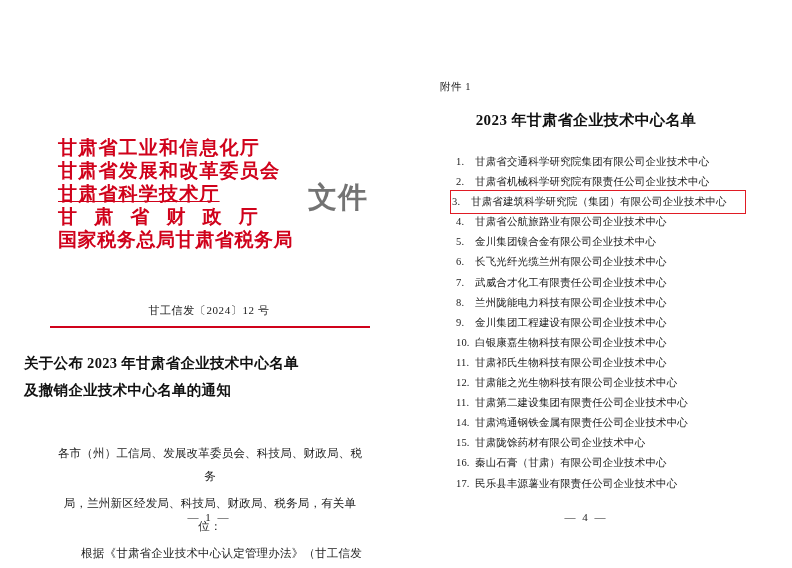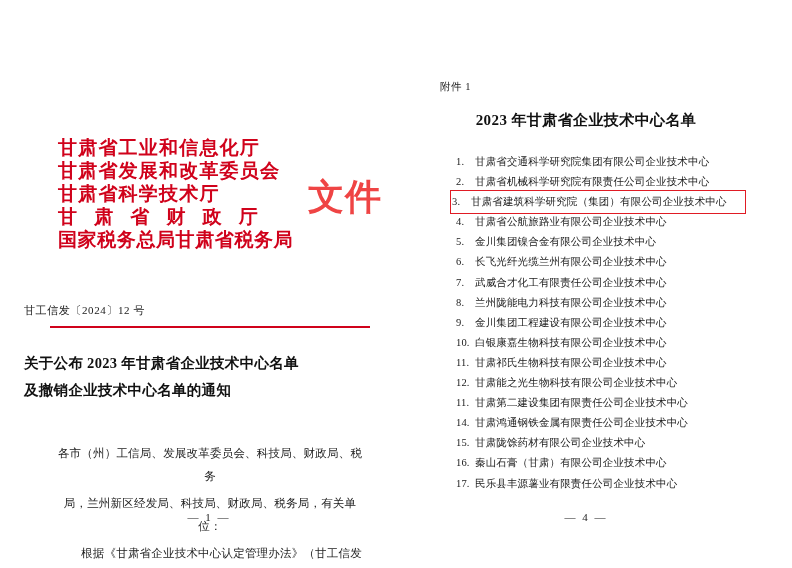--- a/index.html
+++ b/index.html
@@ -39,41 +39,42 @@
     font-size: 19px;
     line-height: 23px;
     letter-spacing: 0.5px;
   }
   .red-heading .line {
     white-space: nowrap;
     display: block;
   }
   .red-heading .l1 { letter-spacing: 1.2px; }
   .red-heading .l2 { letter-spacing: 1.2px; }
-  .red-heading .l3 { letter-spacing: 1.2px; }
+  .red-heading .l3 { letter-spacing: 1.2px; text-decoration: underline; }
   .red-heading .l4 { letter-spacing: 6.2px; }
   .red-heading .l5 { letter-spacing: 0.6px; }
 
   .wenjian {
     position: absolute;
     left: 284px;
     top: 176px;
-    color: #ef4444;
+    color: #737373;
     font-family: "Liberation Serif", serif;
     font-weight: bold;
-    font-size: 36px;
+    font-size: 29px;
     letter-spacing: 1px;
     line-height: 30px;
   }
 
   .doc-number {
     position: absolute;
     left: 0;
     top: 297px;
     width: 370px;
+    text-align: center;
     font-size: 11px;
     color: #1a1a1a;
     letter-spacing: 0.6px;
   }
 
   .red-rule {
     position: absolute;
     left: 26px;
     top: 320px;
     width: 320px;

